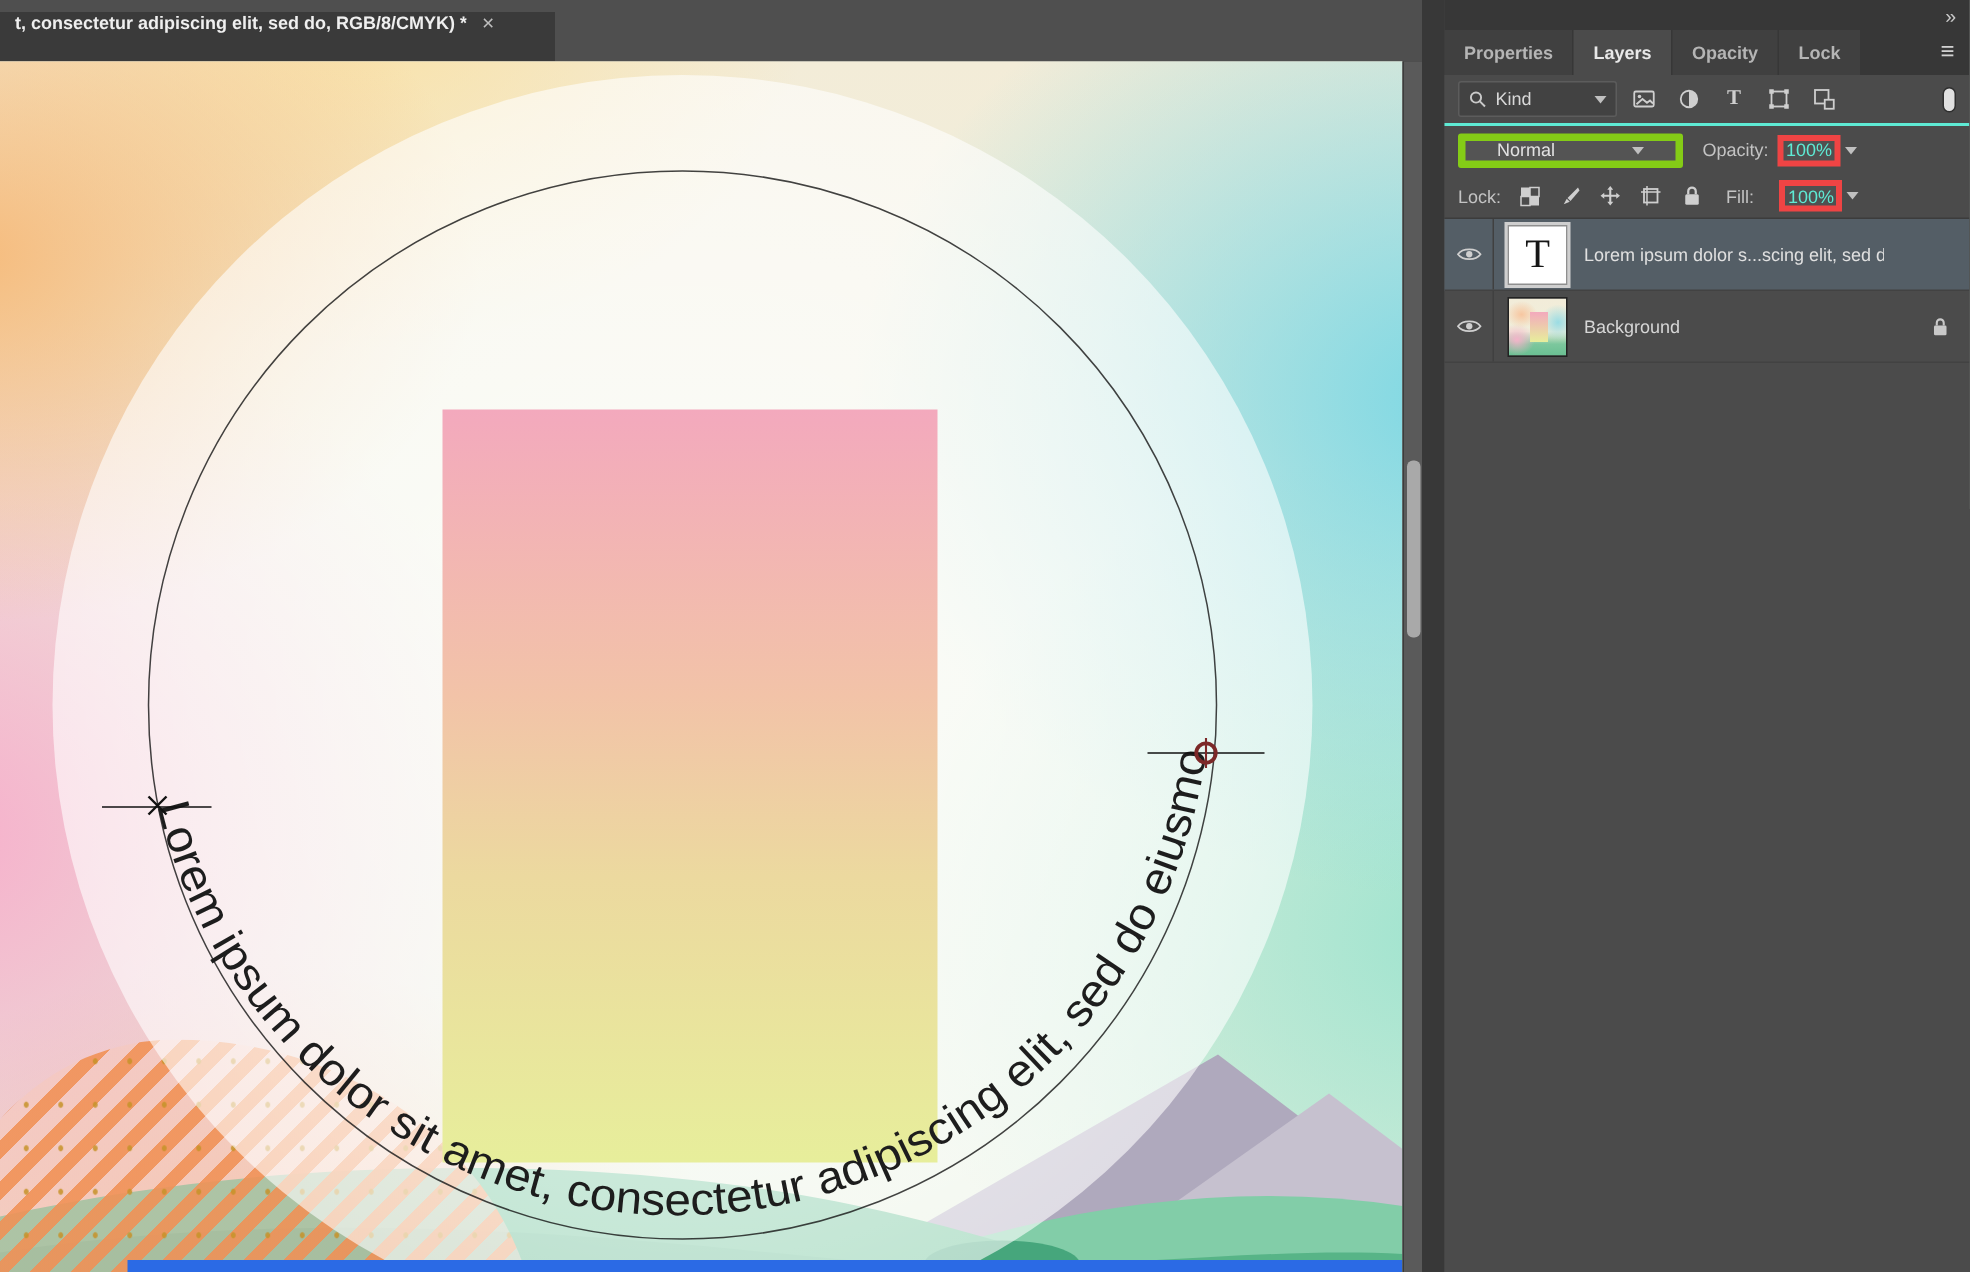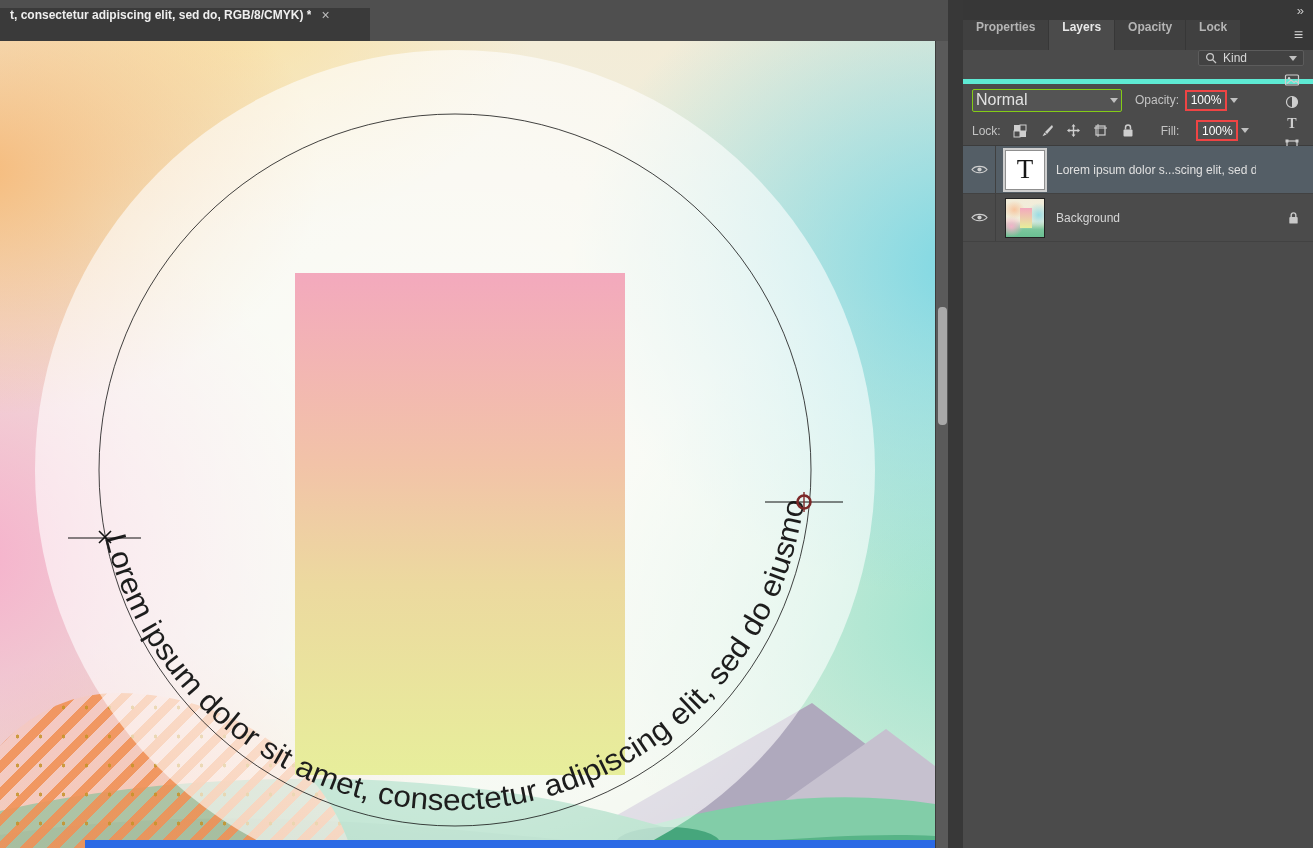--- a/index.html
+++ b/index.html
@@ -48,56 +48,56 @@
   .v-thumb { position:absolute; left:2px; top:266px; width:9px; height:118px;
              background:#a9a9a9; border-radius:4px; }
 
   
   .panel { position:absolute; left:963px; top:0; width:350px; height:848px; background:#4b4b4b; }
   .panel-header { position:absolute; left:0; top:0; width:100%; height:20px; background:#373737;
                   display:flex; justify-content:flex-end; align-items:center; padding:0 9px; }
   .overflow-glyph { color:#c9c9c9; font-size:13px; line-height:13px; }
   .panel-tabs { position:absolute; left:0; top:20px; width:100%; height:30px; background:#373737;
                 display:flex; align-items:stretch; }
-  .panel-tab { padding:0 13px; display:flex; font-size:12px; font-weight:bold;
+  .panel-tab { padding:0 13px; display:flex; align-items:center; font-size:12px; font-weight:bold;
                color:#b5b5b5; background:#404040; margin-right:1px; cursor:default; }
   .panel-tab.active { background:#4b4b4b; color:#e8e8e8; }
   .panel-menu { margin-left:auto; color:#d2d2d2; font-size:16px; display:flex; align-items:center;
                 padding:0 10px; }
   .panel-body { position:absolute; left:0; top:50px; width:100%; height:798px; background:#4b4b4b; }
 
-  .filter-row { display:flex; align-items:flex-end; height:34px; padding:0 9px; gap:6px;
-                border-bottom:5px solid #5eead4;flex-direction:column; }
+  .filter-row { display:flex; align-items:center; height:34px; padding:0 9px; gap:6px;
+                border-bottom:2px solid #5eead4; }
   .kind-select { width:106px; height:24px; background:#424242; border:1px solid #5c5c5c;
                  border-radius:2px; display:flex; align-items:center; gap:6px; padding:0 6px;
                  color:#d8d8d8; font-size:12px; }
   .chev { width:0; height:0; border-left:4px solid transparent; border-right:4px solid transparent;
           border-top:5px solid #c0c0c0; }
   .kind-select .chev { margin-left:auto; }
   .f-icon { width:24px; height:24px; display:flex; align-items:center; justify-content:center;
             color:#cfcfcf; }
   .f-type { font-size:14px; font-weight:bold; font-family:"Liberation Serif",serif; }
   .filter-toggle { margin-left:auto; width:9px; height:17px; background:#e0e0e0;
                    border:1px solid #2f2f2f; border-radius:5px; }
 
   .blend-row { display:flex; align-items:center; height:32px; padding:0 9px; }
-  .blend-select { width:150px; height:23px; background:#545454; border:1px solid #84cc16;
-                  border-radius:2px; display:flex; align-items:center; padding:0 3px;
-                  color:#e2e2e2; font-size:16px; }
+  .blend-select { width:150px; height:23px; background:#545454; border:5px solid #84cc16;
+                  border-radius:2px; display:flex; align-items:center; padding:0 21px;
+                  color:#e2e2e2; font-size:12px; }
   .blend-select .chev { margin-left:auto; }
   .lbl { color:#c3c3c3; font-size:12px; }
   .opacity-lbl { margin-left:13px; }
   .value-group { display:flex; align-items:center; gap:3px; margin-left:6px; }
-  .value-box { width:42px; height:21px; background:#505050; border:2px solid #ef4444;
-               color:#ffffff; font-size:12px; display:flex; align-items:center; justify-content:center; }
+  .value-box { width:42px; height:21px; background:#505050; border:4px solid #ef4444;
+               color:#5eead4; font-size:12px; display:flex; align-items:center; justify-content:center; }
 
   .lock-row { display:flex; align-items:center; height:30px; padding:0 9px; gap:11px;
               border-bottom:1px solid #3c3c3c; }
   .lock-icon { width:16px; height:16px; display:flex; align-items:center; justify-content:center; }
-  .fill-lbl { margin-left:14px; }
+  .fill-lbl { margin-left:4px; }
 
   .layer-row { height:48px; display:flex; align-items:center; border-bottom:1px solid #424242;
                position:relative; }
   .layer-row.selected { background:#545e66; }
   .eye-cell { width:33px; height:100%; display:flex; align-items:center; justify-content:center;
               border-right:1px solid #404040; flex:0 0 33px; }
   .thumb { width:40px; height:40px; margin-left:9px; flex:0 0 40px; position:relative; }
   .type-thumb { background:#ffffff; color:#161616; display:flex; align-items:center;
                 justify-content:center; font-family:"Liberation Serif",serif; font-size:27px;
                 border:1px solid #8f8f8f; }

